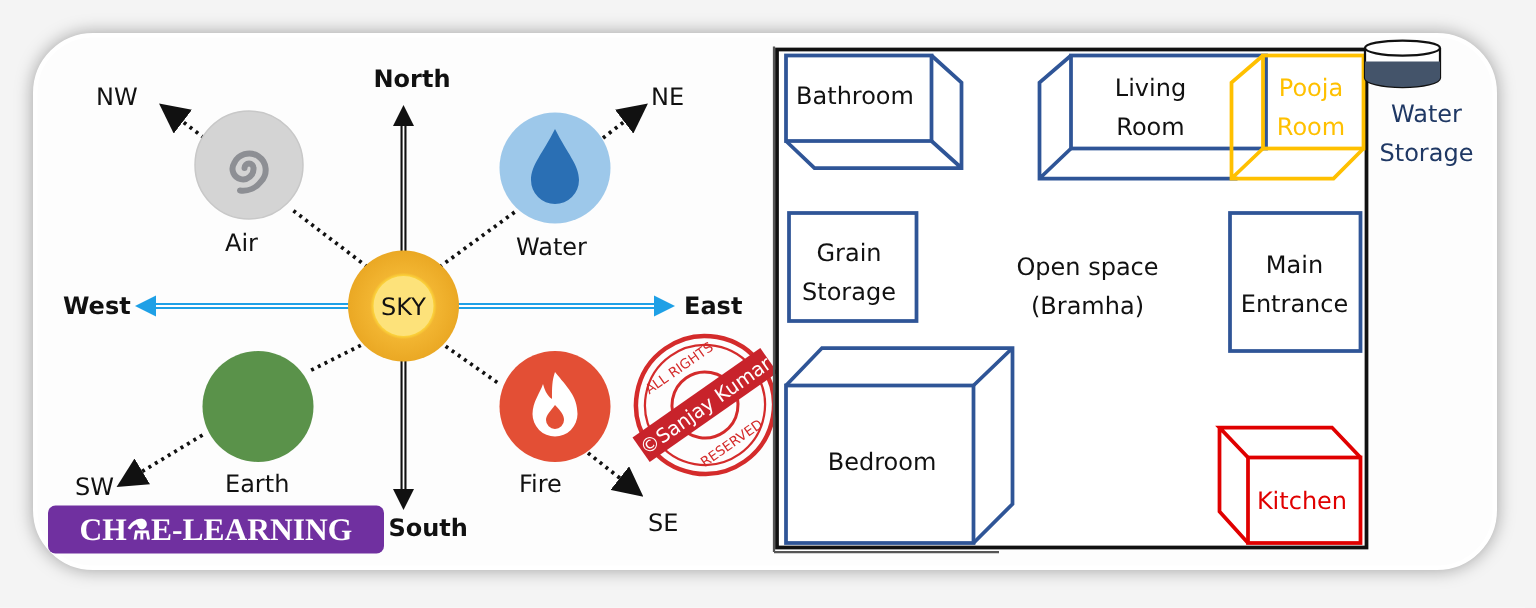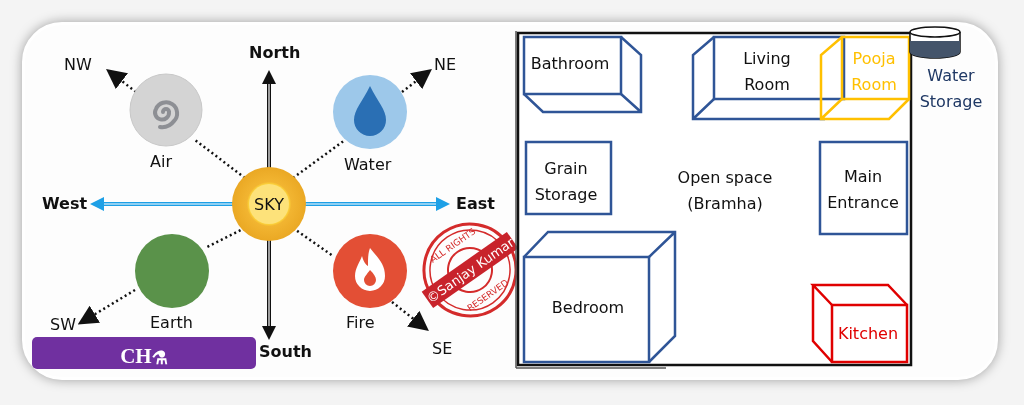--- a/index.html
+++ b/index.html
@@ -2,21 +2,21 @@
 <html><head>
 <meta charset="utf-8">
 <style>
   html,body{margin:0;padding:0;background:#f4f4f4;}
   body{width:1024px;height:405px;position:relative;overflow:hidden;font-family:"Liberation Sans",sans-serif;}
   .card{position:absolute;left:22px;top:22px;width:970px;height:352px;background:#fdfdfd;border-radius:40px;box-shadow:0 0 12px rgba(0,0,0,0.35);border:3px solid #fff;}
   svg{position:absolute;left:0;top:0;}
   .lbl{font-family:"DejaVu Sans",sans-serif;font-size:16px;fill:#111;}
   .bold{font-weight:bold;}
   .room{font-family:"DejaVu Sans",sans-serif;font-size:16px;fill:#111;text-anchor:middle;}
-  .logo{position:absolute;left:32px;top:337px;width:224px;height:32px;background:#7030a0;border-radius:5px;color:#fff;font-family:"Liberation Serif",serif;font-weight:bold;font-size:21px;display:flex;align-items:flex-end;justify-content:center;gap:0;}
+  .logo{position:absolute;left:32px;top:337px;width:224px;height:32px;background:#7030a0;border-radius:5px;color:#fff;font-family:"Liberation Serif",serif;font-weight:bold;font-size:21px;display:flex;align-items:center;justify-content:center;gap:0;}
 </style>
 </head>
 <body>
 
 <div class="card"></div>
 
 <svg width="1024" height="405" viewBox="0 0 1024 405">
   <defs>
     <marker id="ah" markerWidth="8" markerHeight="8" refX="6" refY="4" orient="auto">
         <path d="M0,0 L8,4 L0,8 z" fill="#111"></path>
@@ -160,13 +160,14 @@
       <rect x="832" y="305" width="75" height="57"></rect>
       <path d="M832,305 L813,285 L888,285 L907,305 M813,285 L813,341 L832,362"></path>
     </g>
     <text class="room" x="868" y="339" style="fill:#e00000">Kitchen</text>
   </g>
 </svg>
 
 <div class="logo">
   <span>CH</span>
   <span style="display:inline-block;font-size:18px;">⚗</span>
+  <span>E-LEARNING</span>
 </div>
 
 </body></html>

